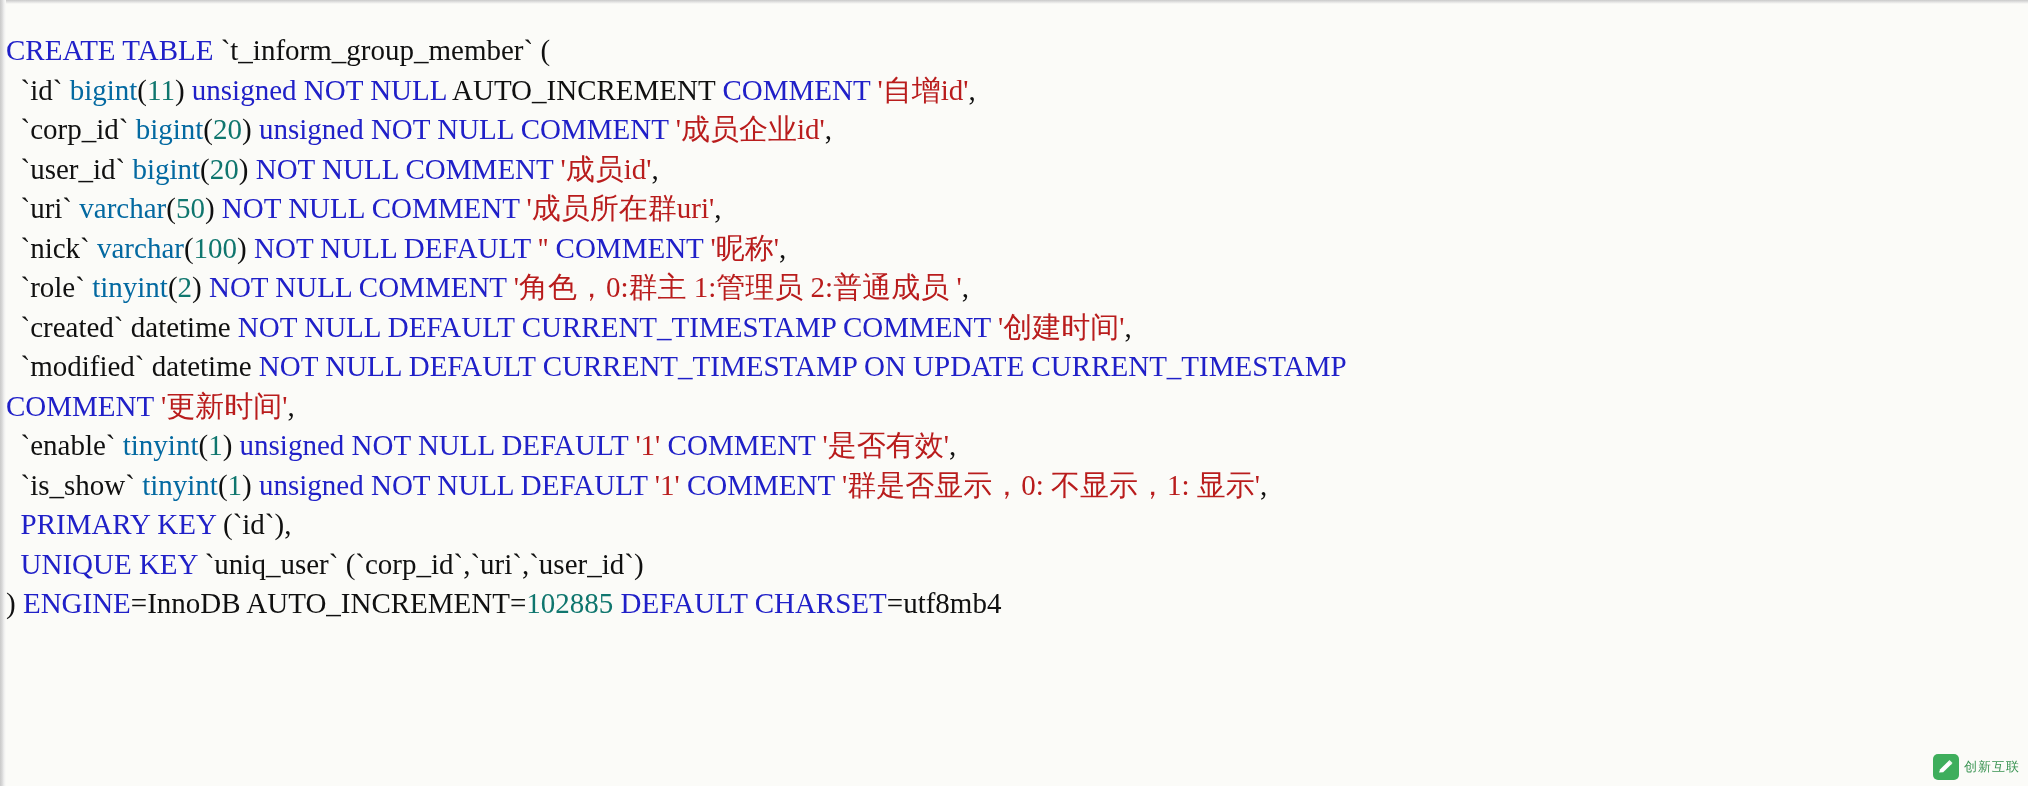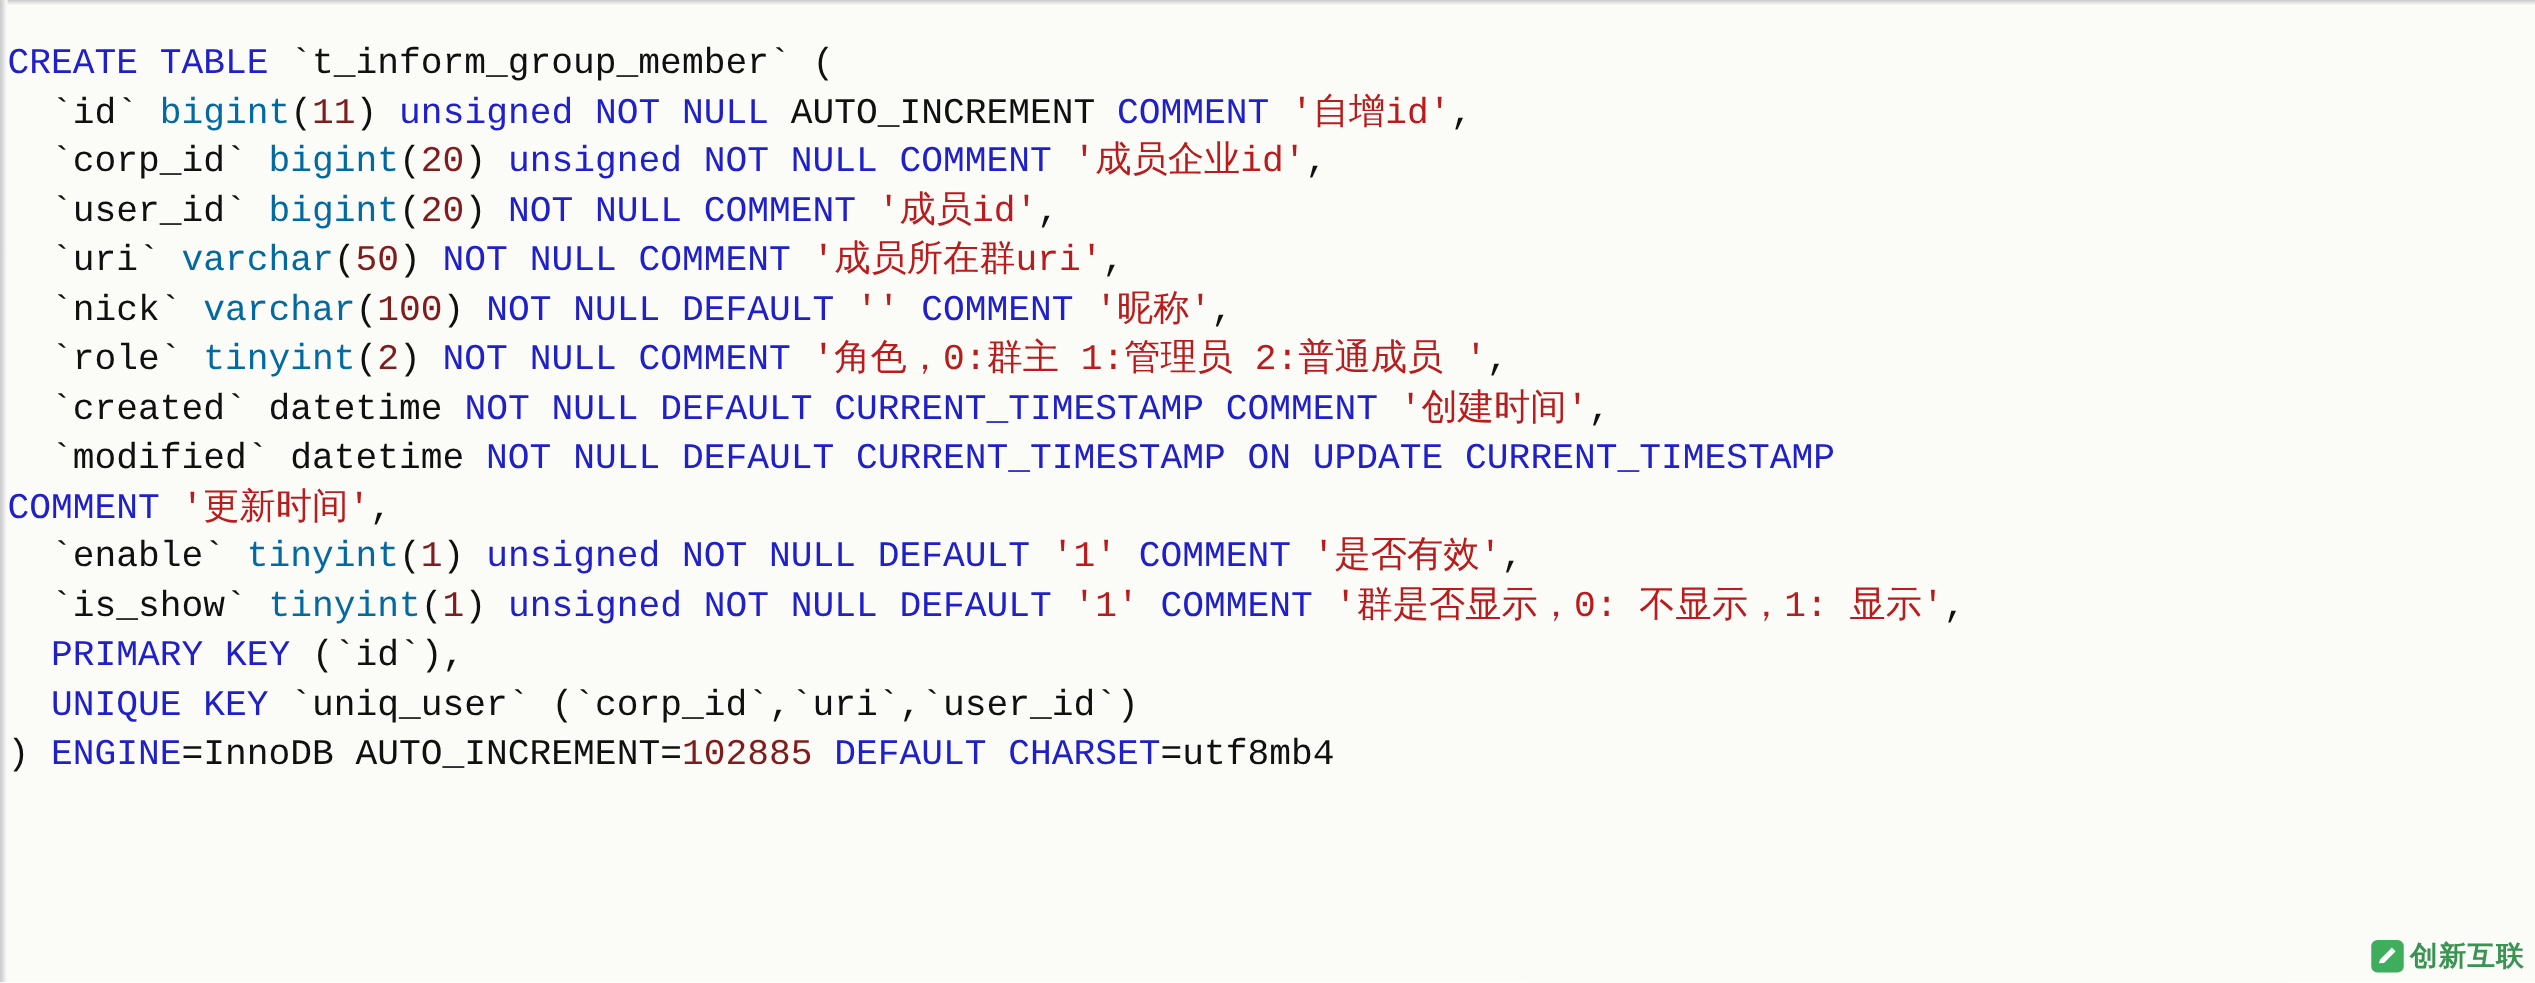--- a/index.html
+++ b/index.html
@@ -31,31 +31,31 @@
     left: 0; top: 0;
     width: 100%; height: 4px;
     background: linear-gradient(to bottom, #c9c9c9 0px, #e2e2e2 2px, #fbfbf8 4px);
   }
   #code {
     position: absolute;
     left: 6px;
     top: 2px;
     width: 2016px;
     white-space: pre;
-    font-family: Liberation Mono, monospace;
+    font-family: Liberation Serif, serif;
     font-size: 29px;
     line-height: 39.5px;
     letter-spacing: 0px;
     color: #101010;
   }
   .ln { display: block; height: 39.5px; }
 
   .kw   { color: #2020c8; }   
   .typ  { color: #0369a1; }   
-  .num  { color: #7f1d1d; }   
+  .num  { color: #0f766e; }   
   .str  { color: #b91c1c; }   
   .id   { color: #101010; }   
   .pl   { color: #101010; }   
 
   
   #watermark {
     position: absolute;
     right: 8px;
     bottom: 6px;
     display: flex;
@@ -66,25 +66,24 @@
   }
   #watermark .wm-badge {
     width: 26px; height: 26px;
     background: #2fa84f;
     border-radius: 5px;
     position: relative;
     display: inline-block;
   }
   #watermark .wm-badge svg { position: absolute; left: 4px; top: 4px; }
   #watermark .wm-text {
-    font-size: 22px;
+    font-size: 13px;
     color: #2a8b45;
     letter-spacing: 1px;
     white-space: nowrap;
-    font-weight: bold;
   }
 </style>
 </head>
 <body>
 
 <div id="screenshot">
 
   <div id="topedge"></div>
   <div id="gutter"></div>
 

